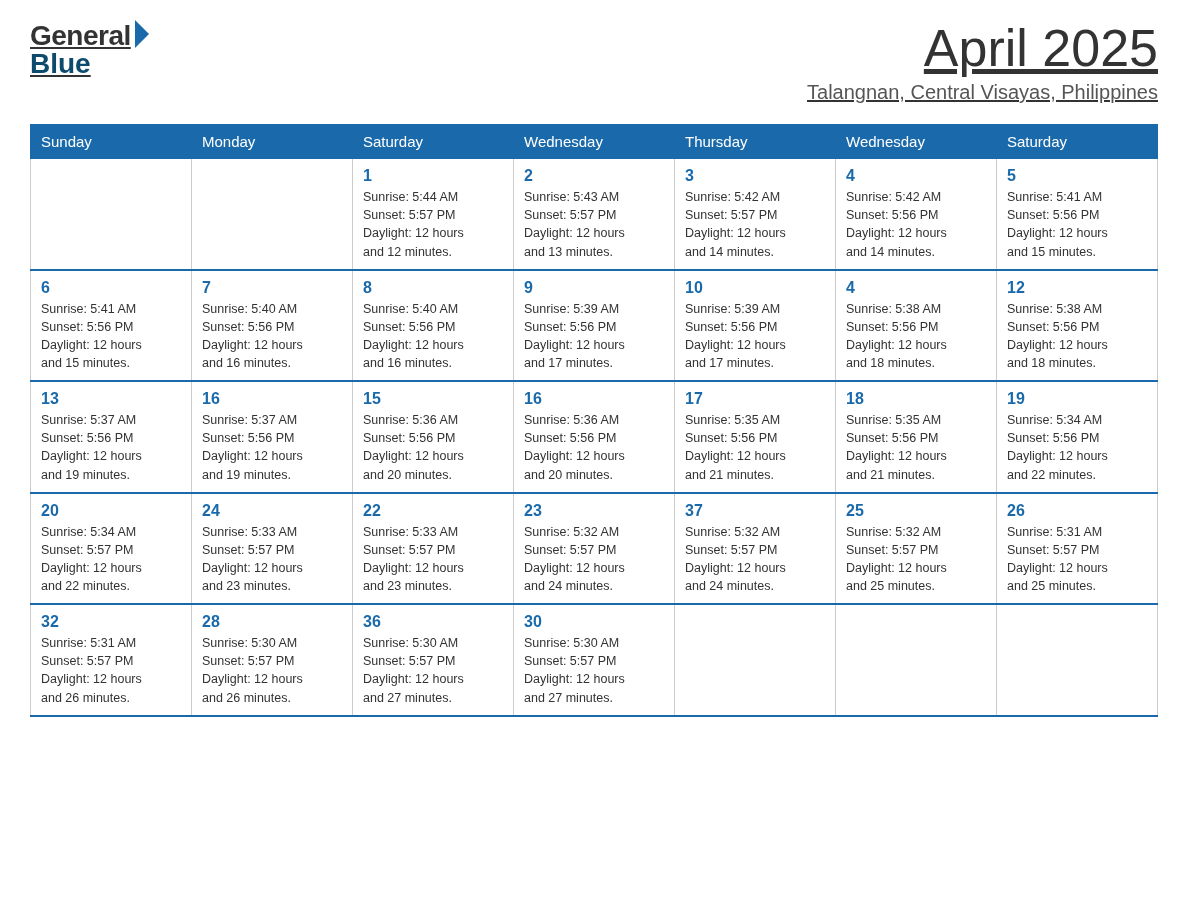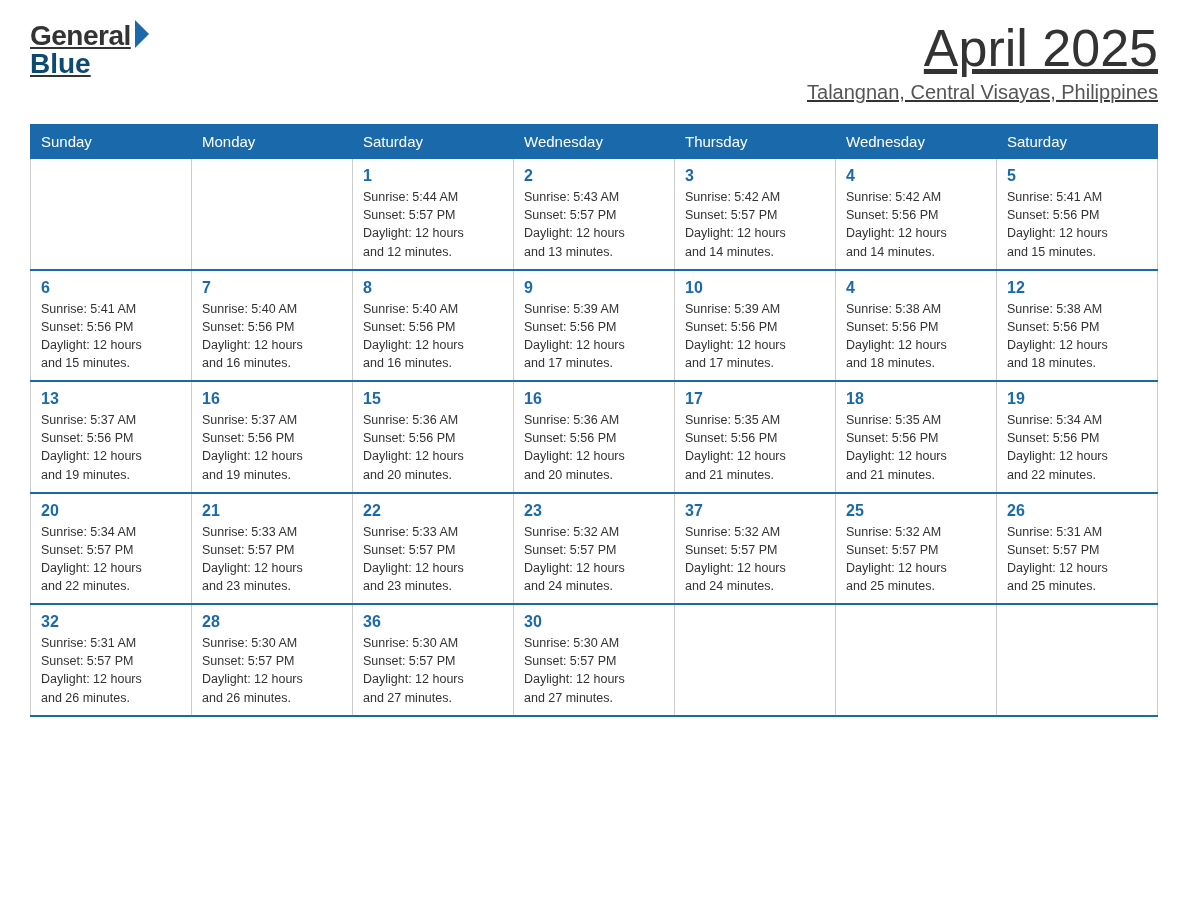--- a/index.html
+++ b/index.html
@@ -277,21 +277,21 @@
       </tr>
       <tr>
         <td>
           <span class="day-number">20</span>
           <div class="day-info" style="white-space: pre-line;">Sunrise: 5:34 AM
 Sunset: 5:57 PM
 Daylight: 12 hours
 and 22 minutes.</div>
         </td>
         <td>
-          <span class="day-number">21</span>
+          <span class="day-number">24</span>
           <div class="day-info" style="white-space: pre-line;">Sunrise: 5:33 AM
 Sunset: 5:57 PM
 Daylight: 12 hours
 and 23 minutes.</div>
         </td>
         <td>
           <span class="day-number">22</span>
           <div class="day-info" style="white-space: pre-line;">Sunrise: 5:33 AM
 Sunset: 5:57 PM
 Daylight: 12 hours

